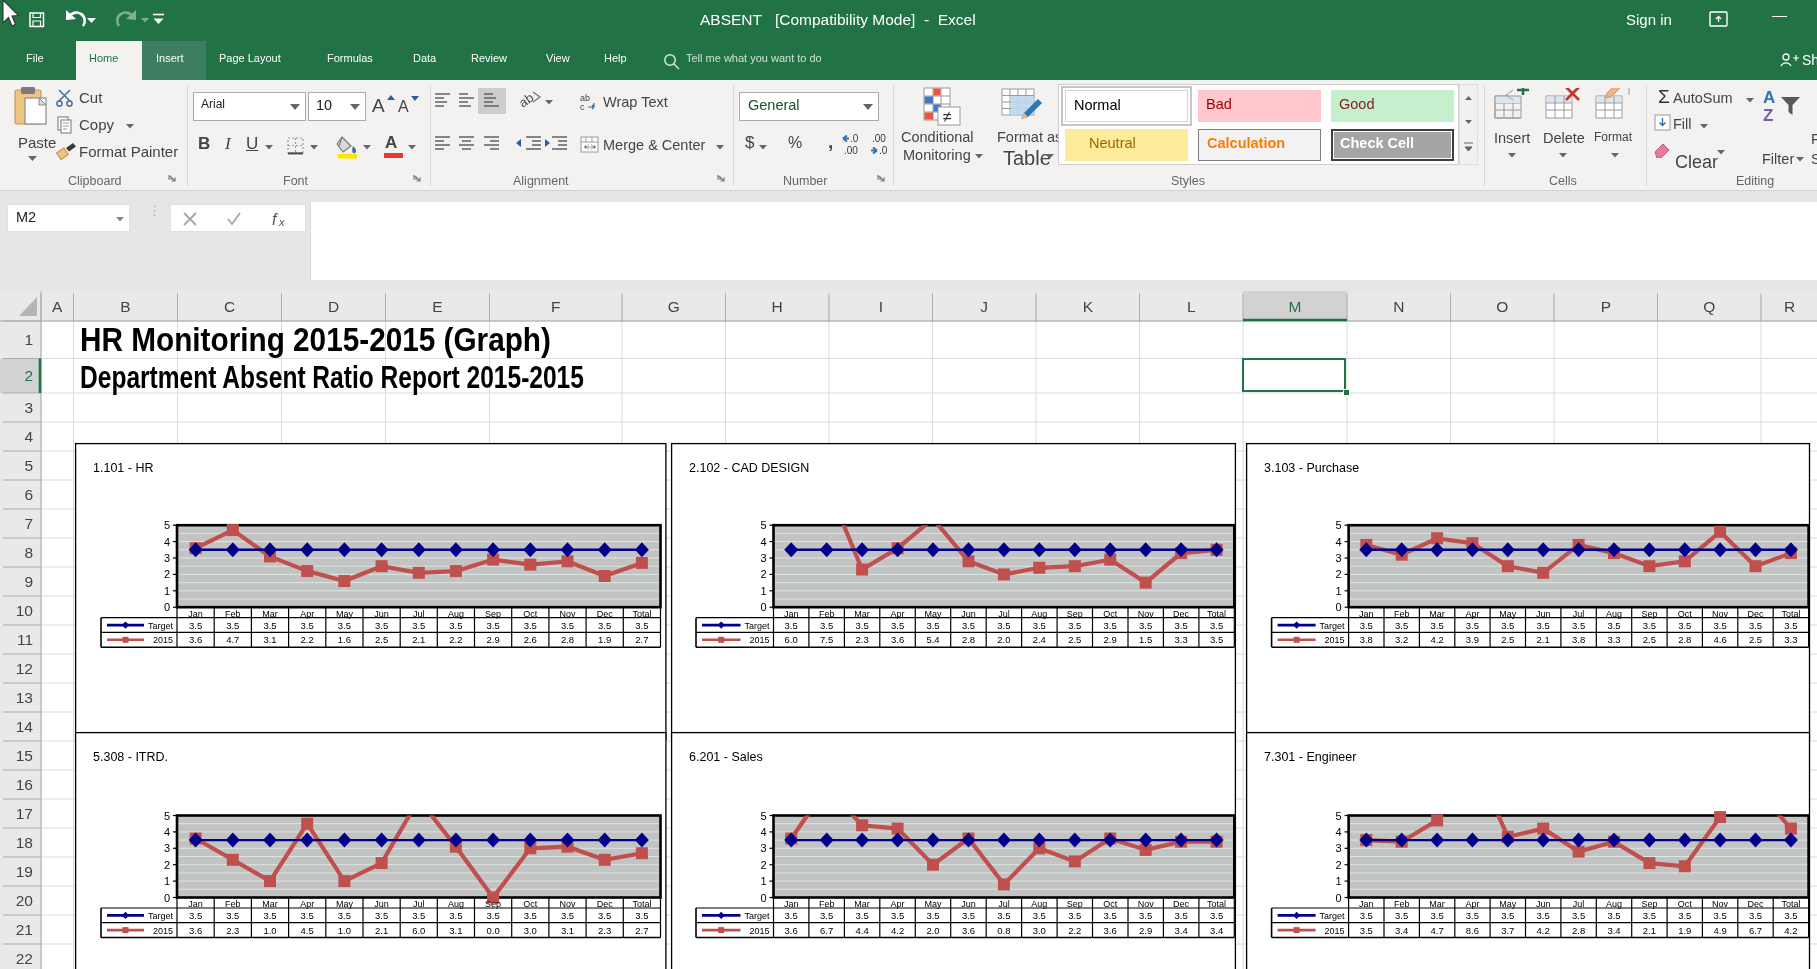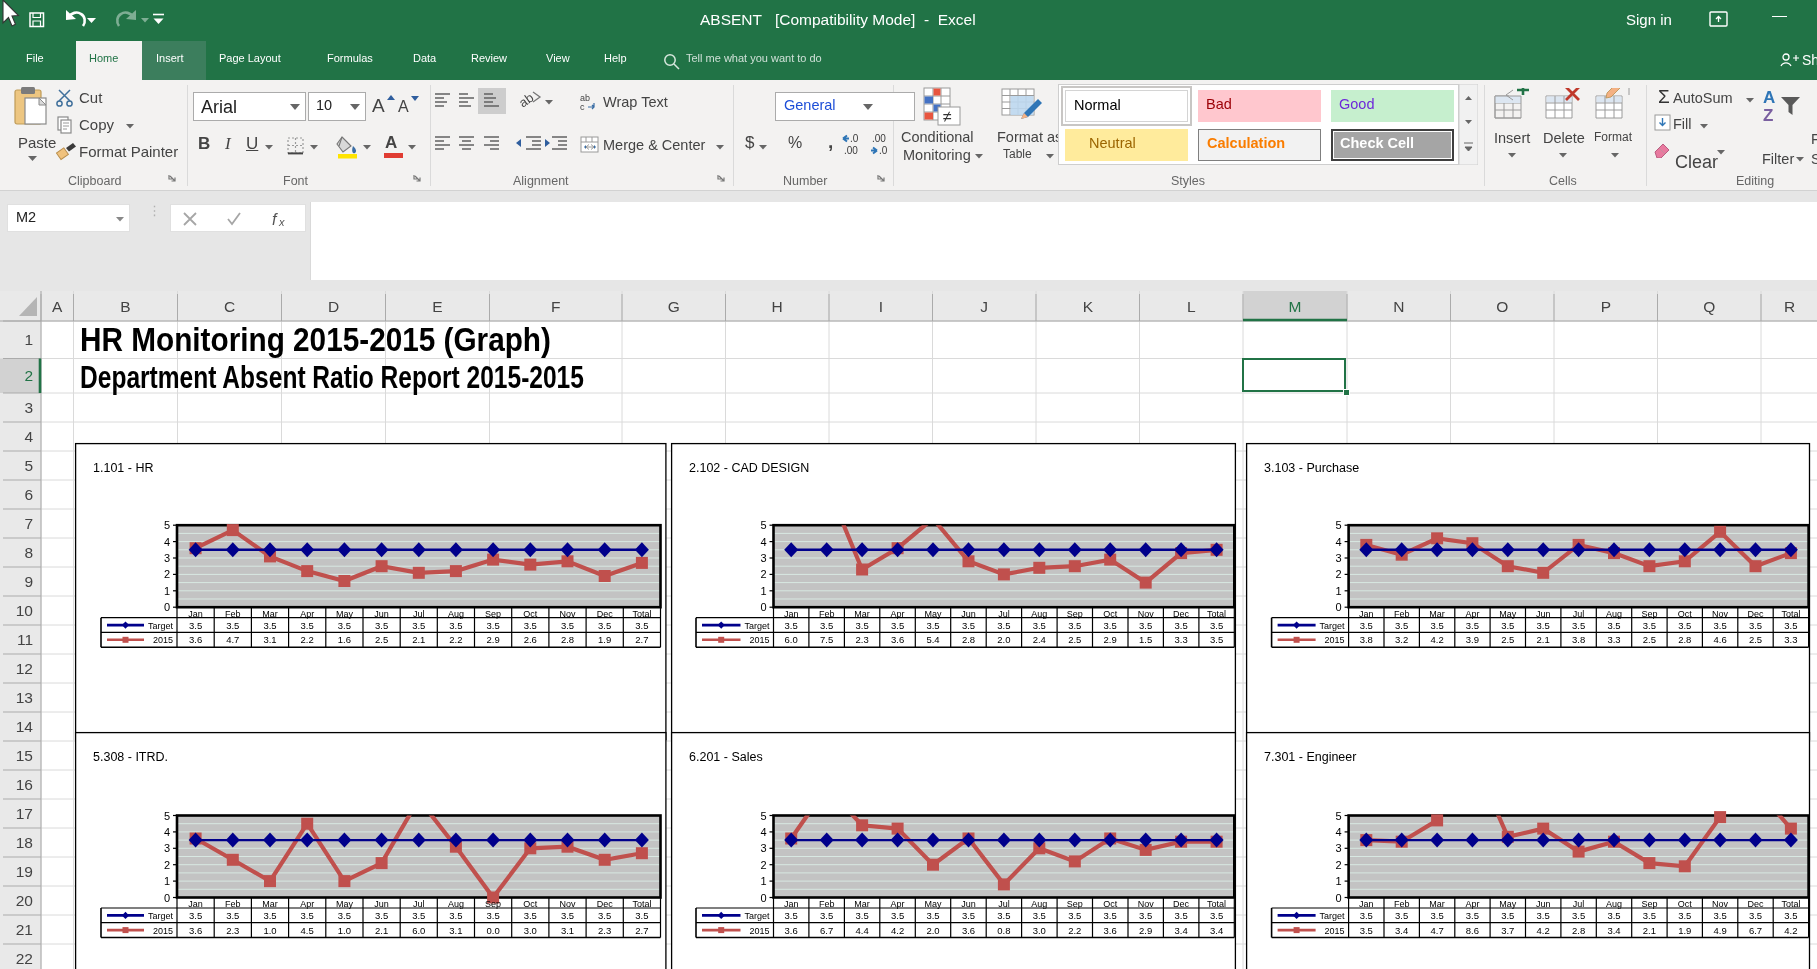--- a/index.html
+++ b/index.html
@@ -113,21 +113,21 @@
         </g>
  <text x="23" y="42" font-size="15" fill="#444">Copy</text>
  <path d="M70 36 l4 4.5 l4 -4.5 Z" fill="#666"></path>
  <g>
   <rect x="2" y="62" width="9" height="8" fill="#f0c27d" stroke="#b98f4e" transform="rotate(-35 6 66)"></rect>
   <path d="M10 60 l7 -5 l3 3.5 l-7 5 Z" fill="#3a3a3a"></path>
  </g>
  <text x="23" y="69" font-size="15" fill="#444">Format Painter</text>
 </svg>
 
-<div class="abs" style="left:193px;top:92px;width:113px;height:29px;background:#fff;border:1px solid #ababab;font-size:18px;color:#222;padding:4px 0 0 7px">Arial</div>
+<div class="abs" style="left:193px;top:92px;width:113px;height:29px;background:#fff;border:1px solid #ababab;font-size:12px;color:#222;padding:4px 0 0 7px">Arial</div>
 <svg class="abs" style="left:288px;top:102px" width="14" height="10">
         <path d="M2 2 l5 6 l5 -6 Z" fill="#666"></path>
       </svg>
 <div class="abs" style="left:308px;top:92px;width:58px;height:29px;background:#fff;border:1px solid #ababab;font-size:14.5px;color:#222;padding:4px 0 0 7px">10</div>
 <svg class="abs" style="left:348px;top:102px" width="14" height="10">
         <path d="M2 2 l5 6 l5 -6 Z" fill="#666"></path>
       </svg>
 <div class="abs" style="left:372px;top:95px;font-size:19px;color:#444">A</div>
 <svg class="abs" style="left:385px;top:92px" width="12" height="8">
         <path d="M2 8 l4 -5 l4 5 Z" fill="#2f5e9e"></path>
@@ -202,21 +202,21 @@
 <svg class="abs" style="left:580px;top:135px" width="20" height="20" viewBox="0 0 20 20">
  <rect x="1" y="2" width="17" height="15" fill="#fff" stroke="#9a9a9a"></rect>
  <path d="M1 7 h17 M6 2 v5 M12 2 v5 M6 12 h8 M9 9.5 l-3 2.5 l3 2.5 M11 9.5 l3 2.5 l-3 2.5" stroke="#9a9a9a" fill="none"></path>
  <path d="M4 12 l2 -2 v4 Z M16 12 l-2 -2 v4 Z" fill="#3b6ea5"></path>
 </svg>
 <div class="abs" style="left:603px;top:137px;font-size:14.5px;color:#444">Merge &amp; Center</div>
 <svg class="abs" style="left:714px;top:143px" width="12" height="8">
         <path d="M2 2 l4 4.5 l4 -4.5 Z" fill="#666"></path>
       </svg>
 
-<div class="abs" style="left:775px;top:92px;width:140px;height:29px;background:#fff;border:1px solid #ababab;font-size:14.5px;color:#1d4ed8;padding:4px 0 0 8px">General</div>
+<div class="abs" style="left:739px;top:92px;width:140px;height:29px;background:#fff;border:1px solid #ababab;font-size:14.5px;color:#14532d;padding:4px 0 0 8px">General</div>
 <svg class="abs" style="left:861px;top:102px" width="14" height="10">
         <path d="M2 2 l5 6 l5 -6 Z" fill="#666"></path>
       </svg>
 <div class="abs" style="left:745px;top:133px;font-size:17px;color:#444">$</div>
 <svg class="abs" style="left:757px;top:143px" width="12" height="8">
         <path d="M2 2 l4 4.5 l4 -4.5 Z" fill="#666"></path>
       </svg>
 <div class="abs" style="left:788px;top:134px;font-size:16px;color:#444">%</div>
 <div class="abs" style="left:828px;top:131px;font-size:19px;font-weight:bold;color:#444">,</div>
 <svg class="abs" style="left:840px;top:131px" width="72" height="28" viewBox="0 0 72 28">
@@ -248,30 +248,30 @@
 <svg class="abs" style="left:1000px;top:87px" width="46" height="42" viewBox="0 0 46 42">
  <g fill="#fff" stroke="#9a9a9a" stroke-width="1">
           <rect x="2" y="2" width="32" height="26"></rect>
         </g>
  <path d="M2 8.5 h32 M2 15 h32 M2 21.5 h32 M10 2 v26 M18 2 v26 M26 2 v26" stroke="#9a9a9a"></path>
  <rect x="10.5" y="9" width="23" height="19" fill="#bdd7ee" opacity="0.9"></rect>
  <path d="M38 12 l-14 14 l-3 6 l7 -2 l14 -14 Z" fill="#2e75b6"></path>
  <path d="M24 26 l-3 6 l7 -2 Z" fill="#f4b183"></path>
 </svg>
 <div class="abs" style="left:997px;top:129px;font-size:14.5px;color:#444">Format as</div>
-<div class="abs" style="left:1003px;top:147px;font-size:12px;color:#444">Table</div>
+<div class="abs" style="left:1003px;top:147px;font-size:20px;color:#444">Table</div>
 <svg class="abs" style="left:1044px;top:152px" width="12" height="8">
         <path d="M2 2 l4 4.5 l4 -4.5 Z" fill="#666"></path>
       </svg>
 
 <div class="abs" style="left:1058px;top:84px;width:401px;height:81px;background:#fff;border:1px solid #cecece"></div>
 <div class="abs" style="left:1061px;top:86px;width:131px;height:40px;border:2px solid #c8c6c4"></div>
 <div class="abs" style="left:1065px;top:90px;width:123px;height:32px;background:#fff;border:1px solid #d4d4d4;font-size:14.5px;color:#000;padding:6px 0 0 8px">Normal</div>
 <div class="abs" style="left:1198px;top:90px;width:123px;height:32px;background:#ffc7ce;font-size:14.5px;color:#9c0006;padding:6px 0 0 8px">Bad</div>
-<div class="abs" style="left:1331px;top:90px;width:123px;height:32px;background:#c6efce;font-size:14.5px;color:#6d28d9;padding:6px 0 0 8px">Good</div>
+<div class="abs" style="left:1331px;top:90px;width:123px;height:32px;background:#c6efce;font-size:14.5px;color:#7f1d1d;padding:6px 0 0 8px">Good</div>
 <div class="abs" style="left:1065px;top:129px;width:123px;height:32px;background:#ffeb9c;font-size:14.5px;color:#9c6500;padding:6px 0 0 24px">Neutral</div>
 <div class="abs" style="left:1198px;top:129px;width:123px;height:32px;background:#f2f2f2;border:1px solid #7f7f7f;font-size:14.5px;font-weight:bold;color:#fa7d00;padding:5px 0 0 8px">Calculation</div>
 <div class="abs" style="left:1331px;top:129px;width:123px;height:32px;background:#a5a5a5;border:2px solid #3f3f3f;box-shadow:inset 0 0 0 1px #fff;font-size:14.5px;font-weight:bold;color:#fff;padding:4px 0 0 7px">Check Cell</div>
 <svg class="abs" style="left:1459px;top:84px" width="19" height="81" viewBox="0 0 19 81">
  <rect x="0" y="0" width="19" height="81" fill="#f1f1f1" stroke="#cecece" stroke-width="1"></rect>
  <path d="M6 16 l3.5 -4 l3.5 4 Z" fill="#666"></path>
  <path d="M6 36 l3.5 4 l3.5 -4 Z" fill="#666"></path>
  <path d="M5 59 h9 M6 63 l3.5 4 l3.5 -4 Z" stroke="#666" fill="#666"></path>
 </svg>
 

